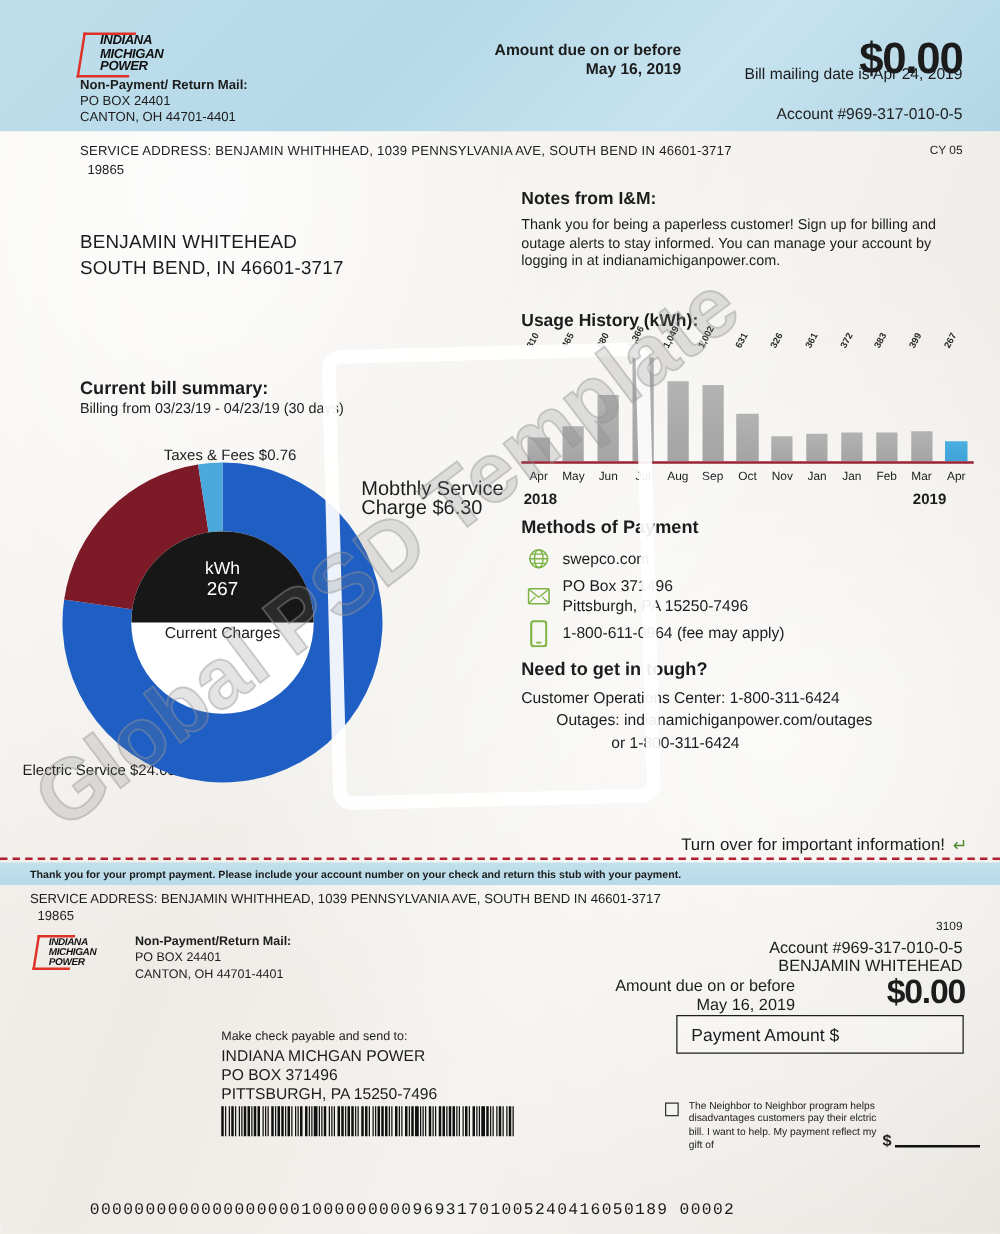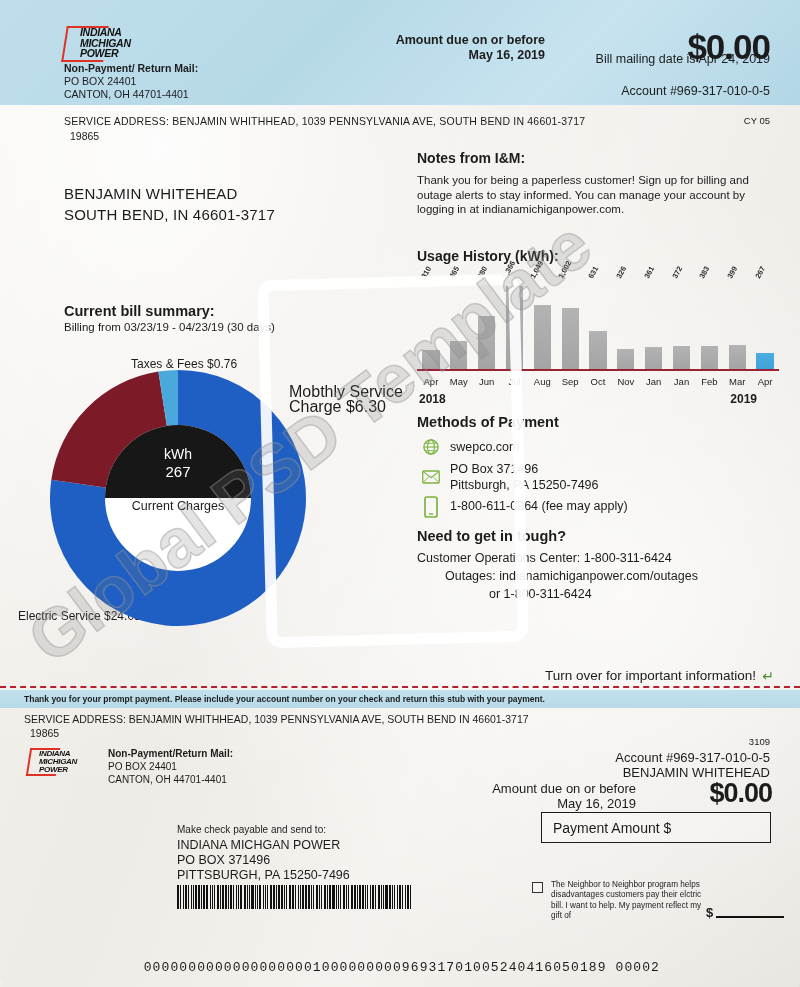--- a/index.html
+++ b/index.html
@@ -172,21 +172,21 @@
 
   .nb-chk {
     position:absolute; left:532px; top:882px; width:11px; height:11px;
     border:1.2px solid #333; background:rgba(255,255,255,.3);
   }
   .nb-txt { position:absolute; left:551px; top:880px; width:155px; font-size:8.2px; line-height:10.4px; }
   .nb-dollar { position:absolute; left:706px; top:905px; font-size:13px; font-weight:bold; }
   .nb-line { position:absolute; left:716px; top:916px; width:68px; height:1.6px; background:#111; }
 
   .micr {
-    position:absolute; left:0; top:960px; width:660px; text-align:right;
+    position:absolute; left:0; top:960px; width:660px; text-align:center;
     font-family:"Liberation Mono", monospace; font-size:13px; letter-spacing:1.1px;
   }
 
   
   .wm {
     position:absolute; left:0; top:0; width:800px; height:987px;
     pointer-events:none; z-index:40;
   }
   .wm-txt {
     position:absolute; left:60px; top:600px;

